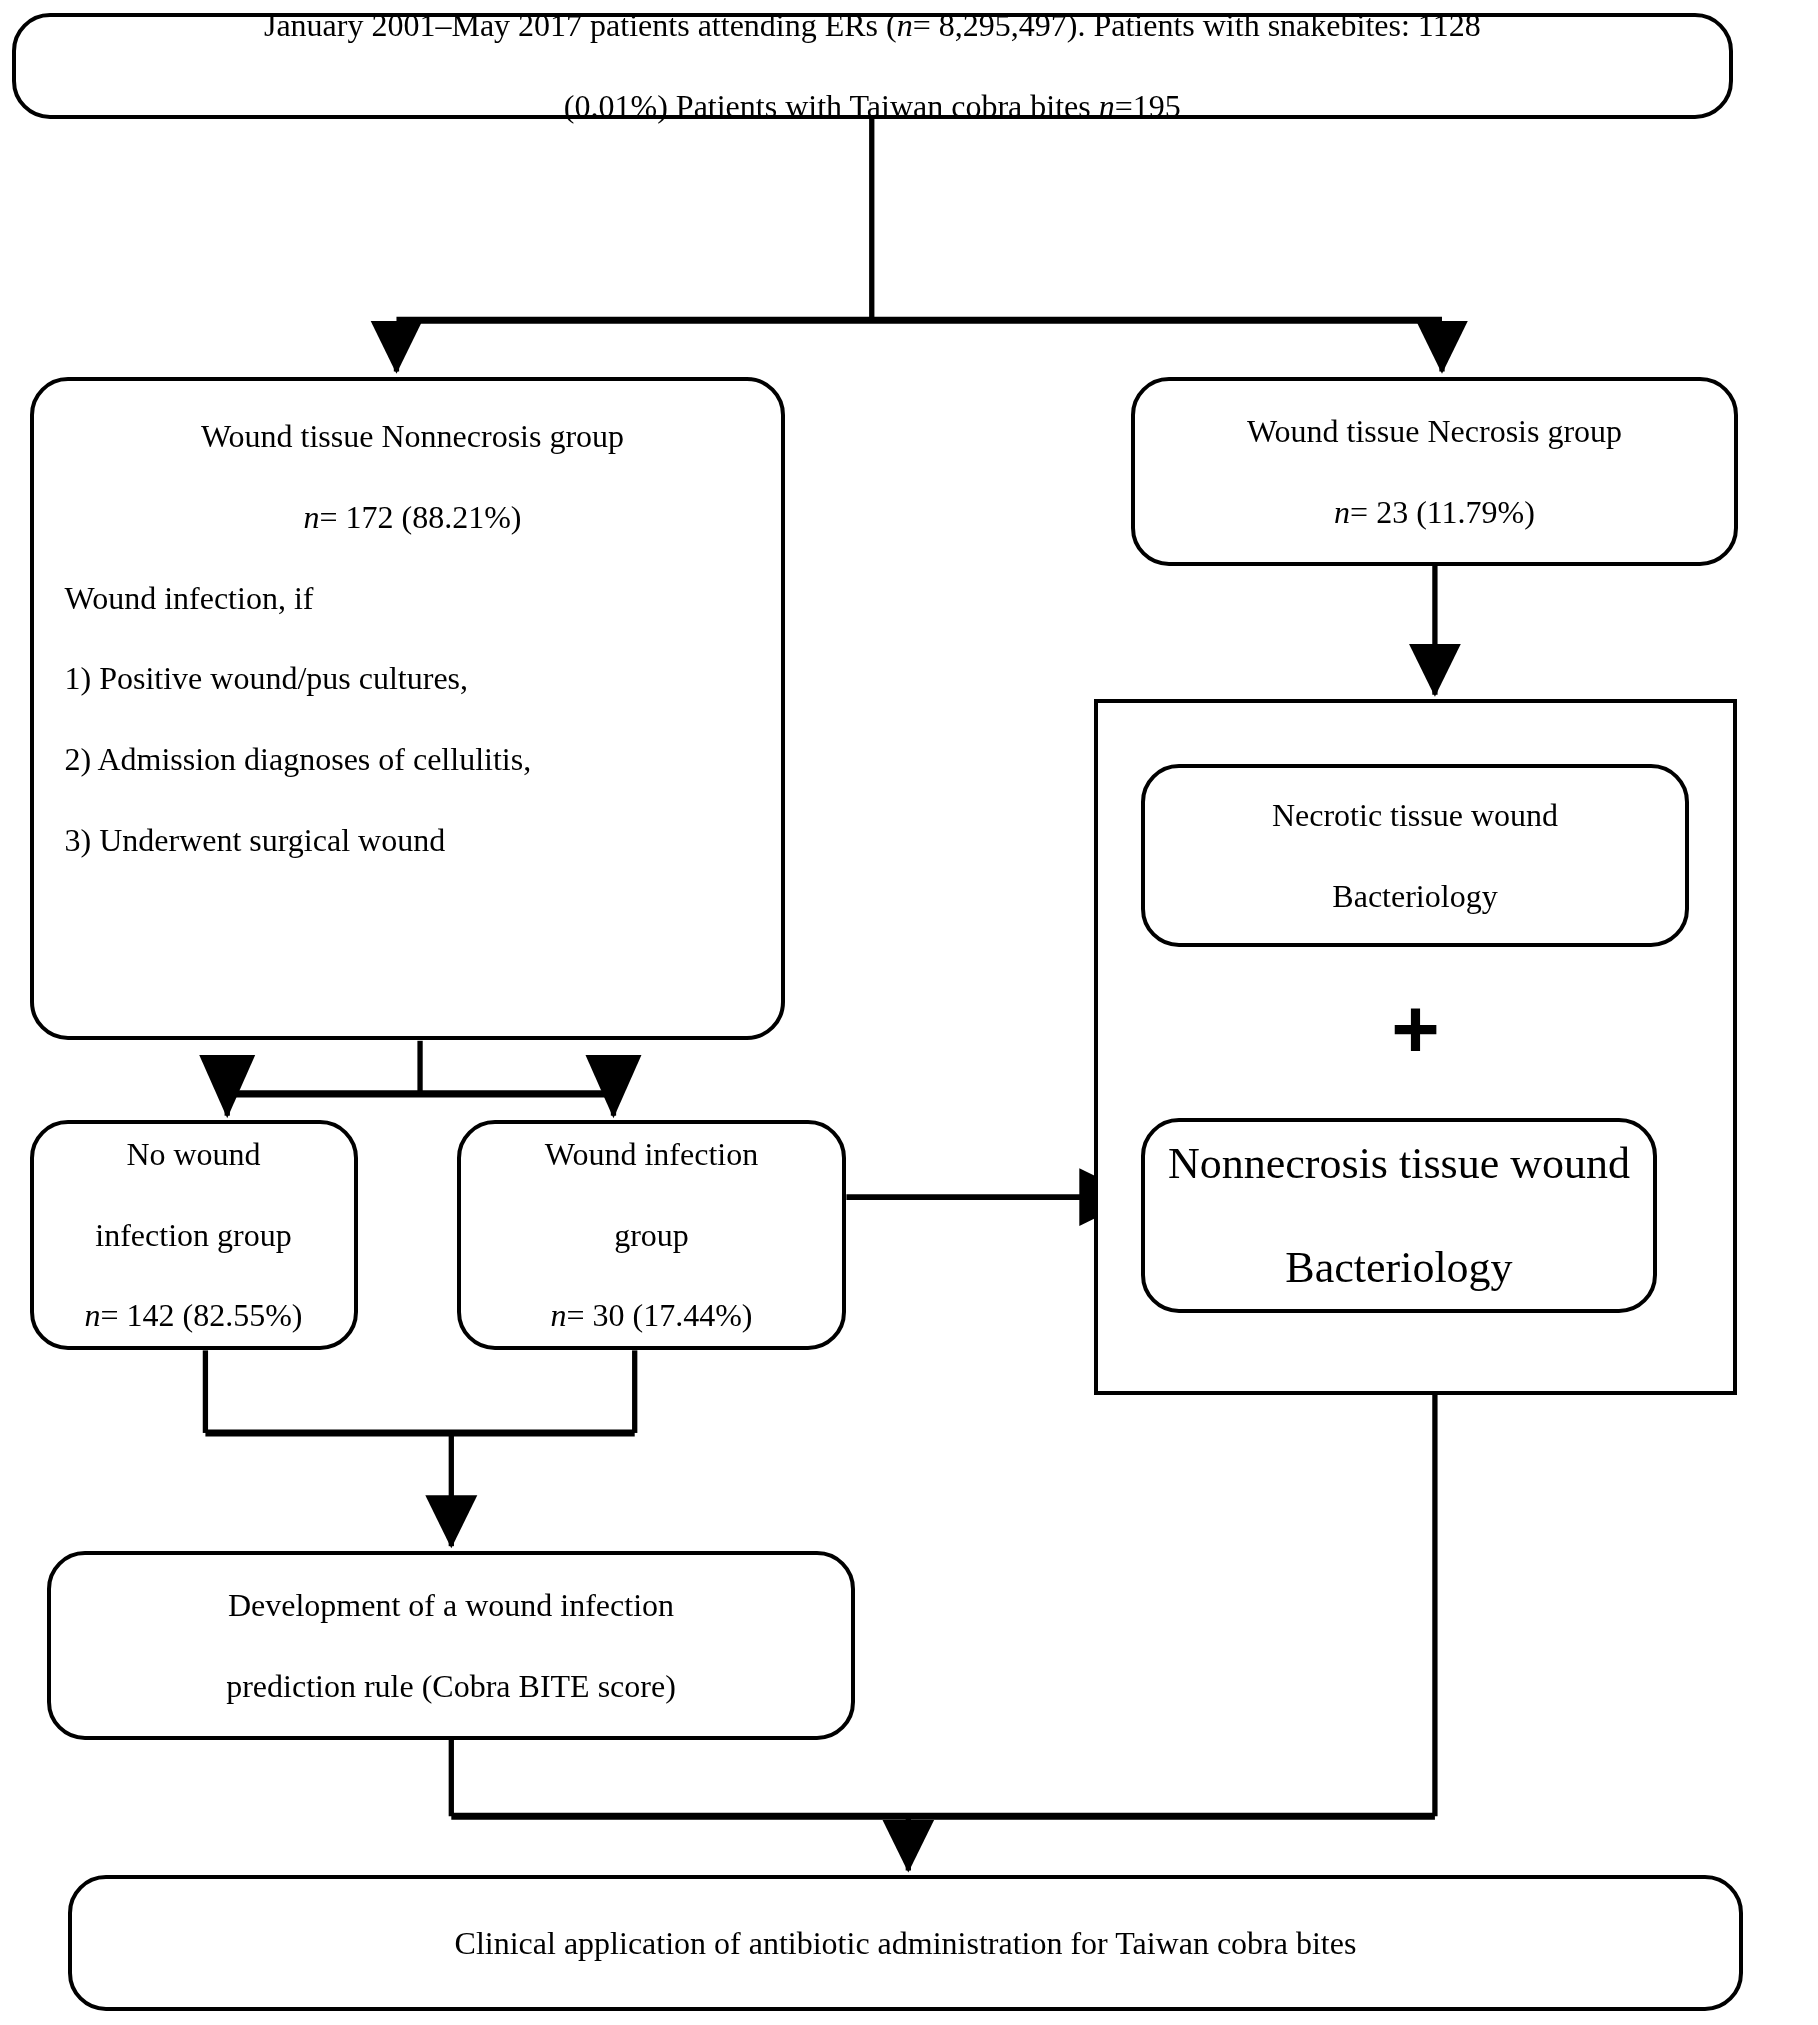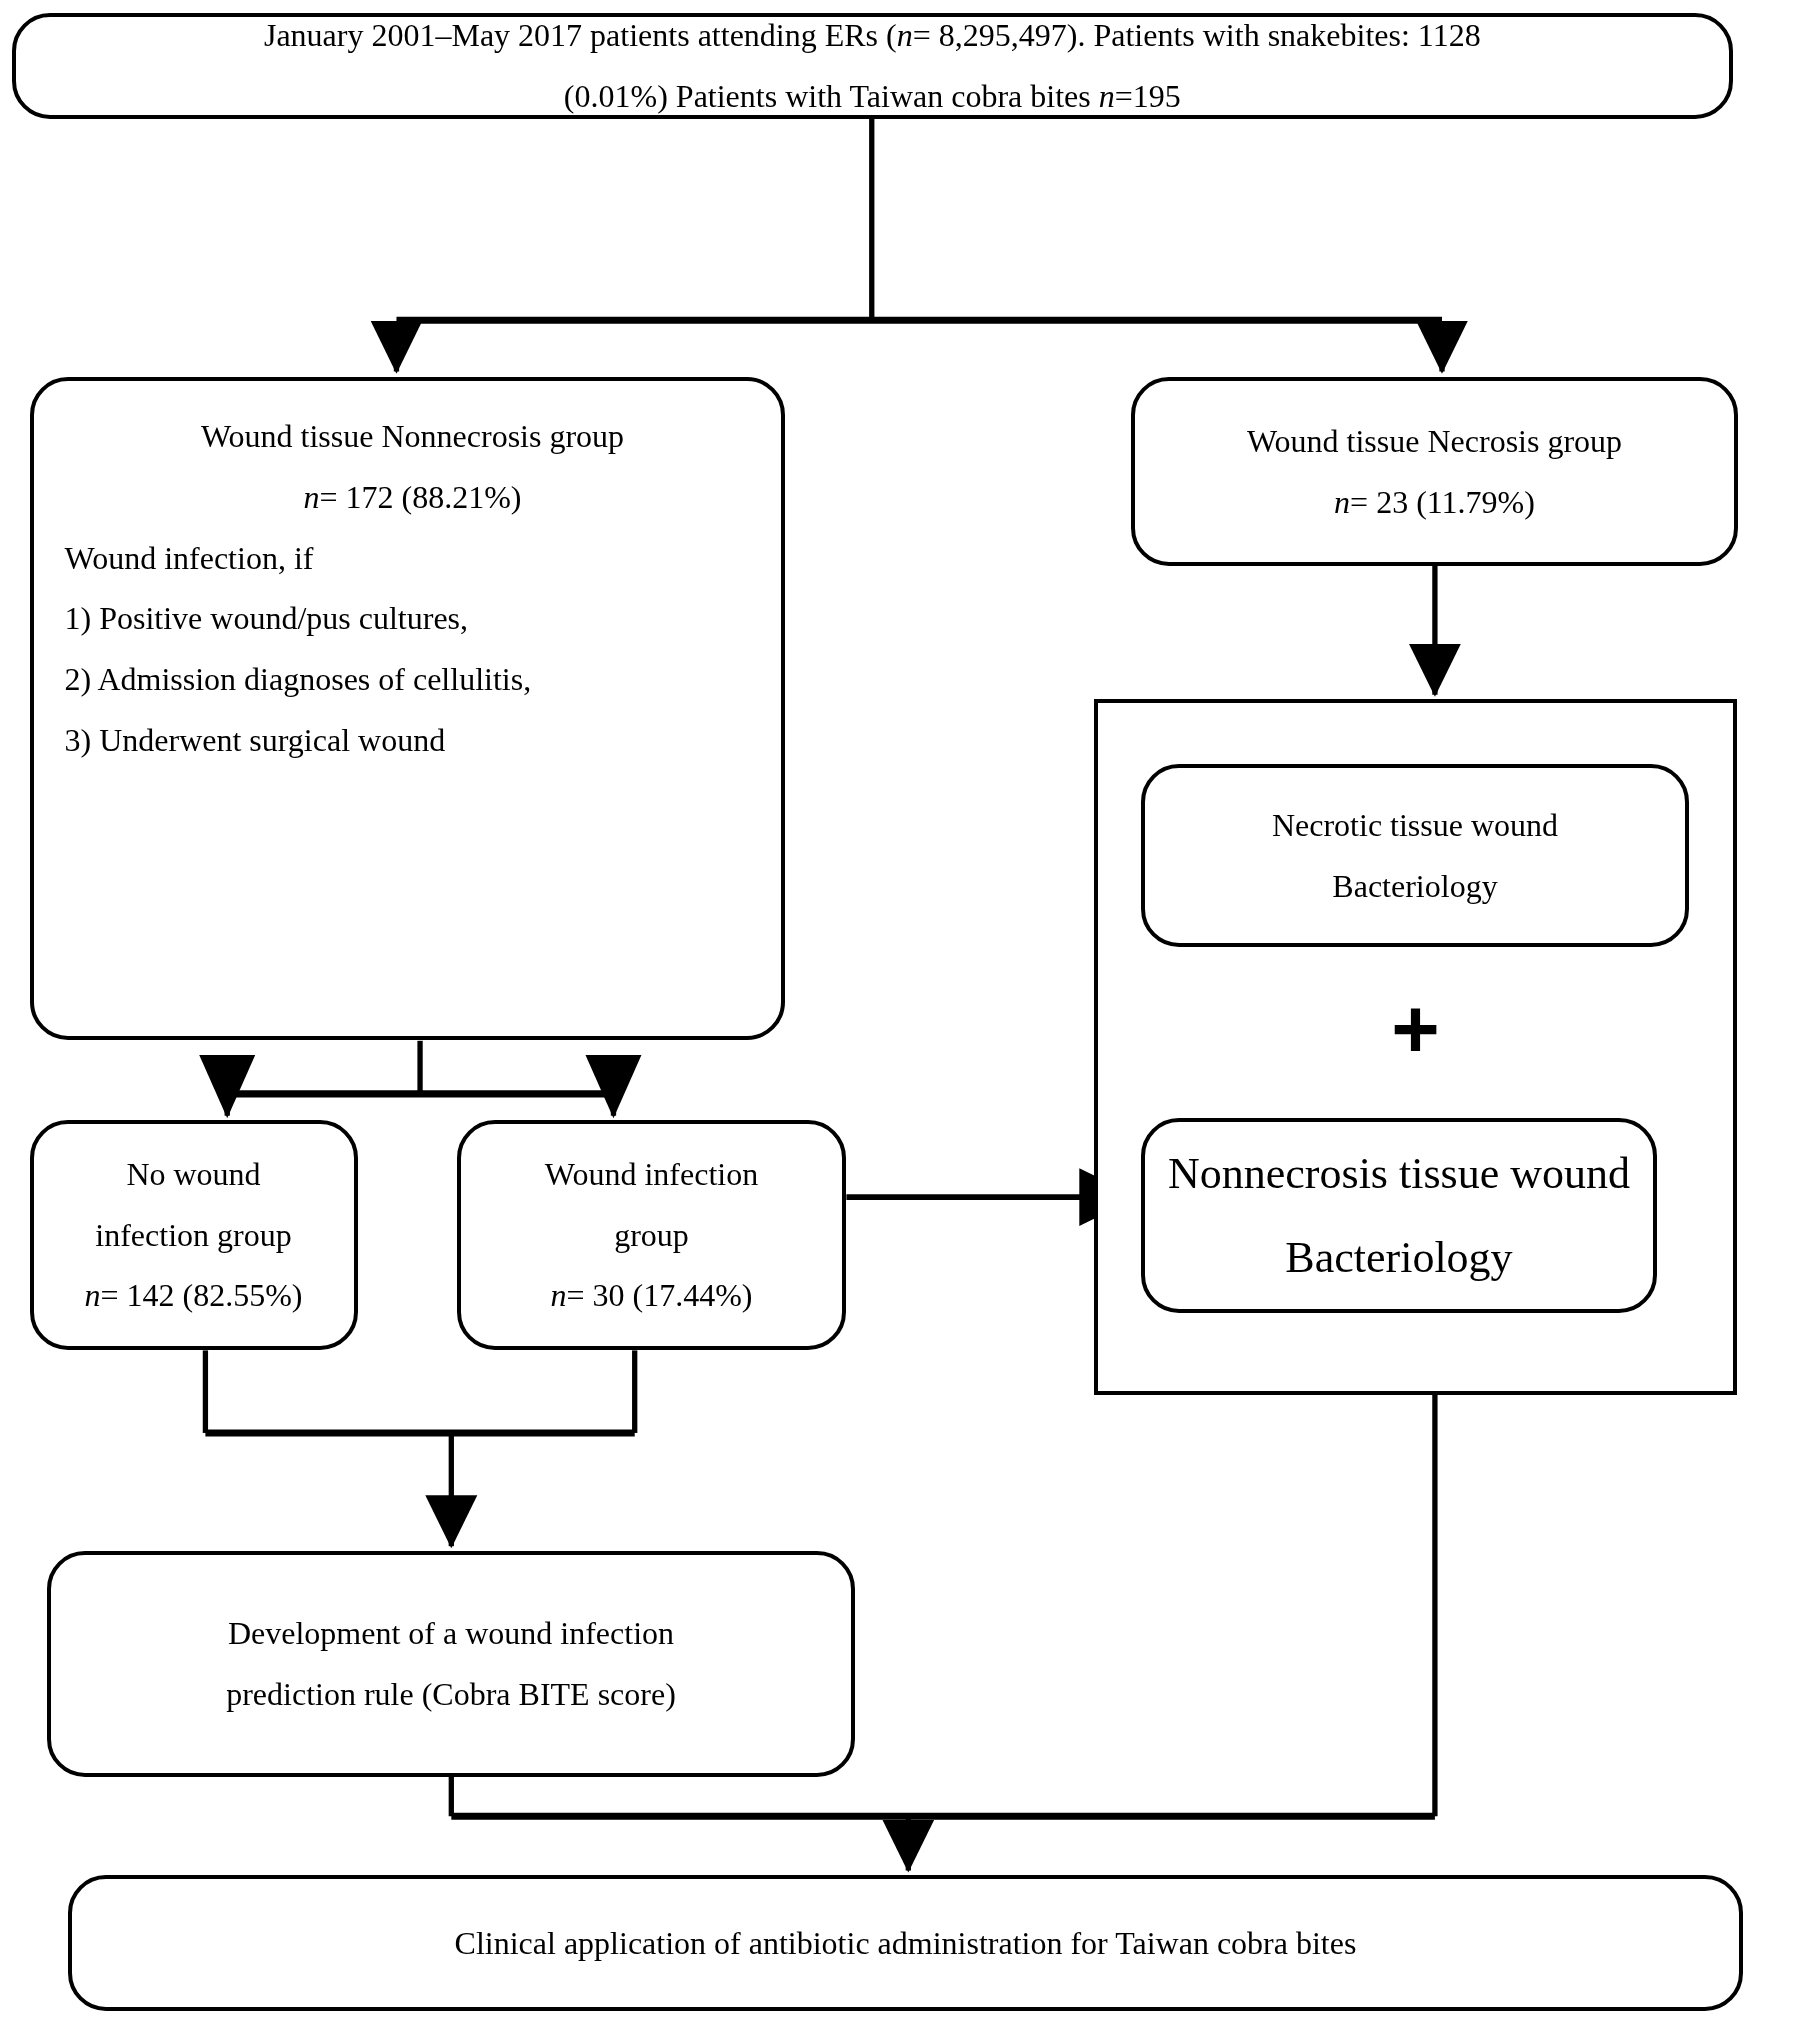--- a/index.html
+++ b/index.html
@@ -2,39 +2,39 @@
 <html style="font-size:9.4px"><head>
 <meta charset="utf-8">
 <title>Study Flow Diagram</title>
 <style>
   html,body{margin:0;padding:0;background:#ffffff;}
   body{font-family:"Liberation Serif","DejaVu Serif",serif;color:#000;}
   #stage{position:relative;width:1819px;height:2025px;background:#fff;overflow:hidden;}
 
   .node{position:absolute;box-sizing:border-box;border:4.1px solid #000;background:#fff;
         display:flex;flex-direction:column;align-items:center;justify-content:center;
-        text-align:center;line-height:1.9;}
+        text-align:center;line-height:1.9;gap:20px;}
   .rnd{border-radius:38px;}
   .sq{border-radius:0;}
   .node .ln{display:block;width:100%;}
   .it{font-style:italic;}
 
   
   #n-top      {left:11.8px;   top:13px;   width:1721px; height:106px; font-size:32px;}
   #n-nonnec   {left:29.5px;   top:377px;  width:755px; height:663px; font-size:32px;
                align-items:flex-start; justify-content:flex-start; padding:25px 20px 0 31px;}
   #n-nonnec .ctr{text-align:center;}
   #n-nonnec .lft{text-align:left;}
   #n-nec      {left:1131px; top:377px;  width:607px; height:189px; font-size:32px;}
   #n-outer    {left:1094px; top:699px; width:643px; height:696px;}
   #n-necbact  {left:1141px; top:764px; width:548px;  height:183px; font-size:32px;}
   #n-nonbact  {left:1141px; top:1118px; width:516px;  height:195px; font-size:44px;}
   #n-nowound  {left:29.5px;   top:1120px; width:328px;  height:230px; font-size:32px;}
   #n-wound    {left:457px;  top:1120px; width:389px;  height:230px; font-size:32px;}
-  #n-dev      {left:47px;   top:1551px; width:808px; height:226px; font-size:32px;}
+  #n-dev      {left:47px;   top:1551px; width:808px; height:189px; font-size:32px;}
   #n-clin     {left:68px;  top:1875px; width:1675px; height:136px; font-size:32px;}
 
   #plus{position:absolute;left:1374px;top:988px;width:83px;height:83px;
         font-size:83px;line-height:83px;font-weight:bold;text-align:center;
         font-family:"Liberation Sans","DejaVu Sans",sans-serif;}
 
   #links{position:absolute;left:0;top:0;width:1819px;height:2025px;pointer-events:none;}
 </style>
 </head>
 <body>

